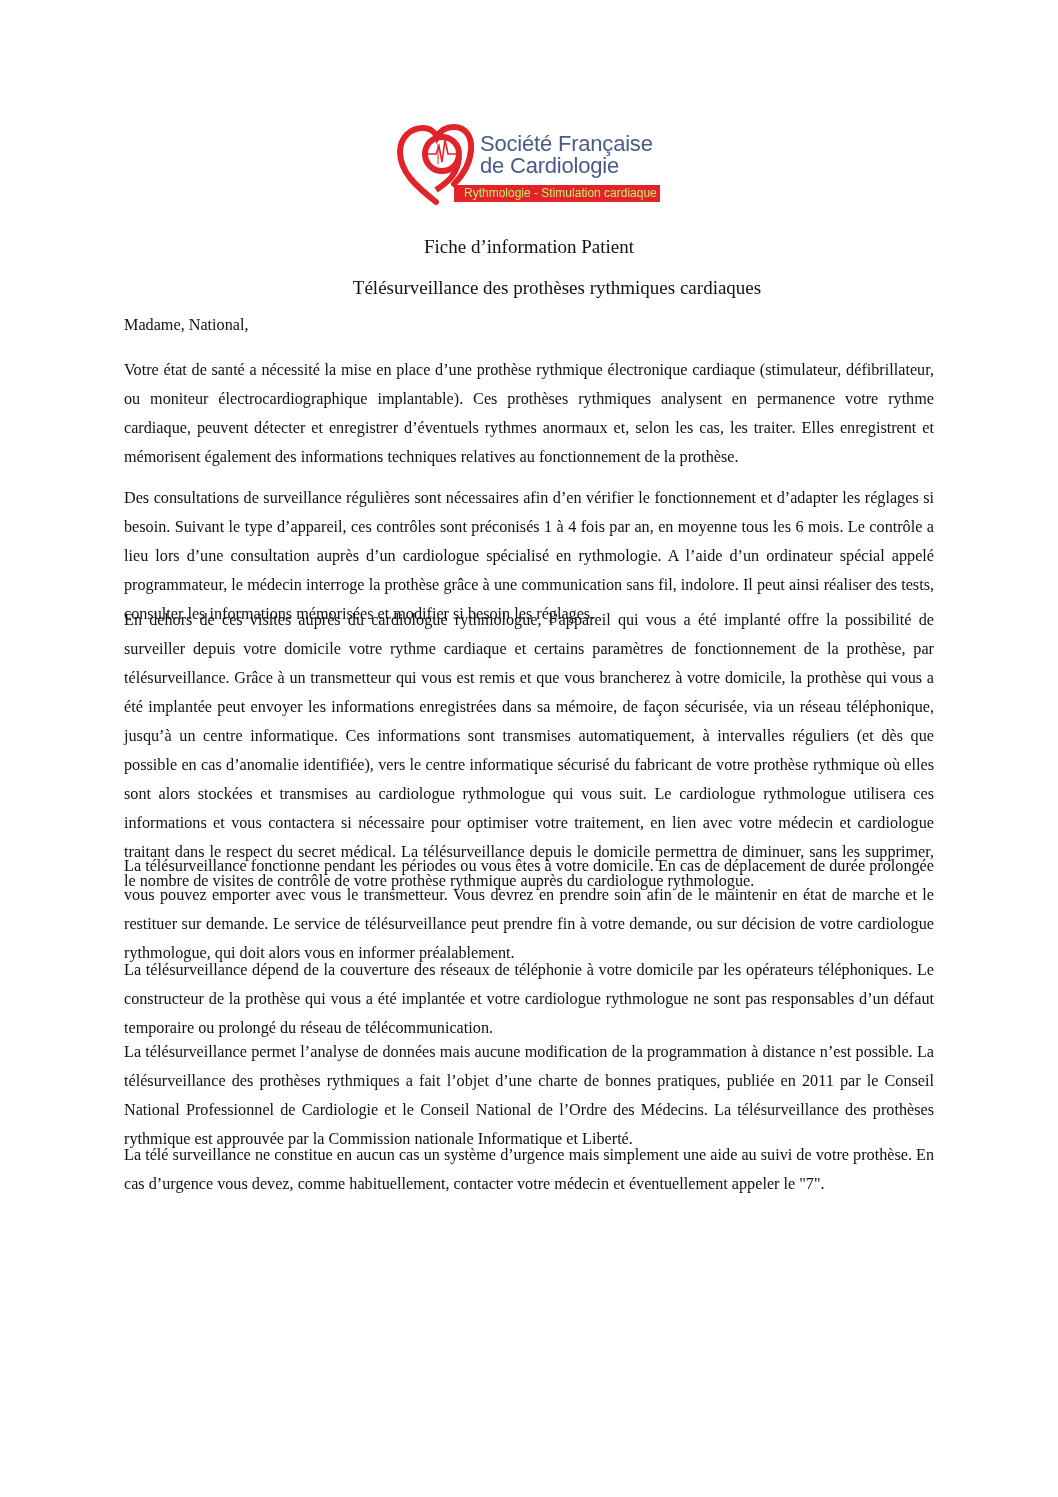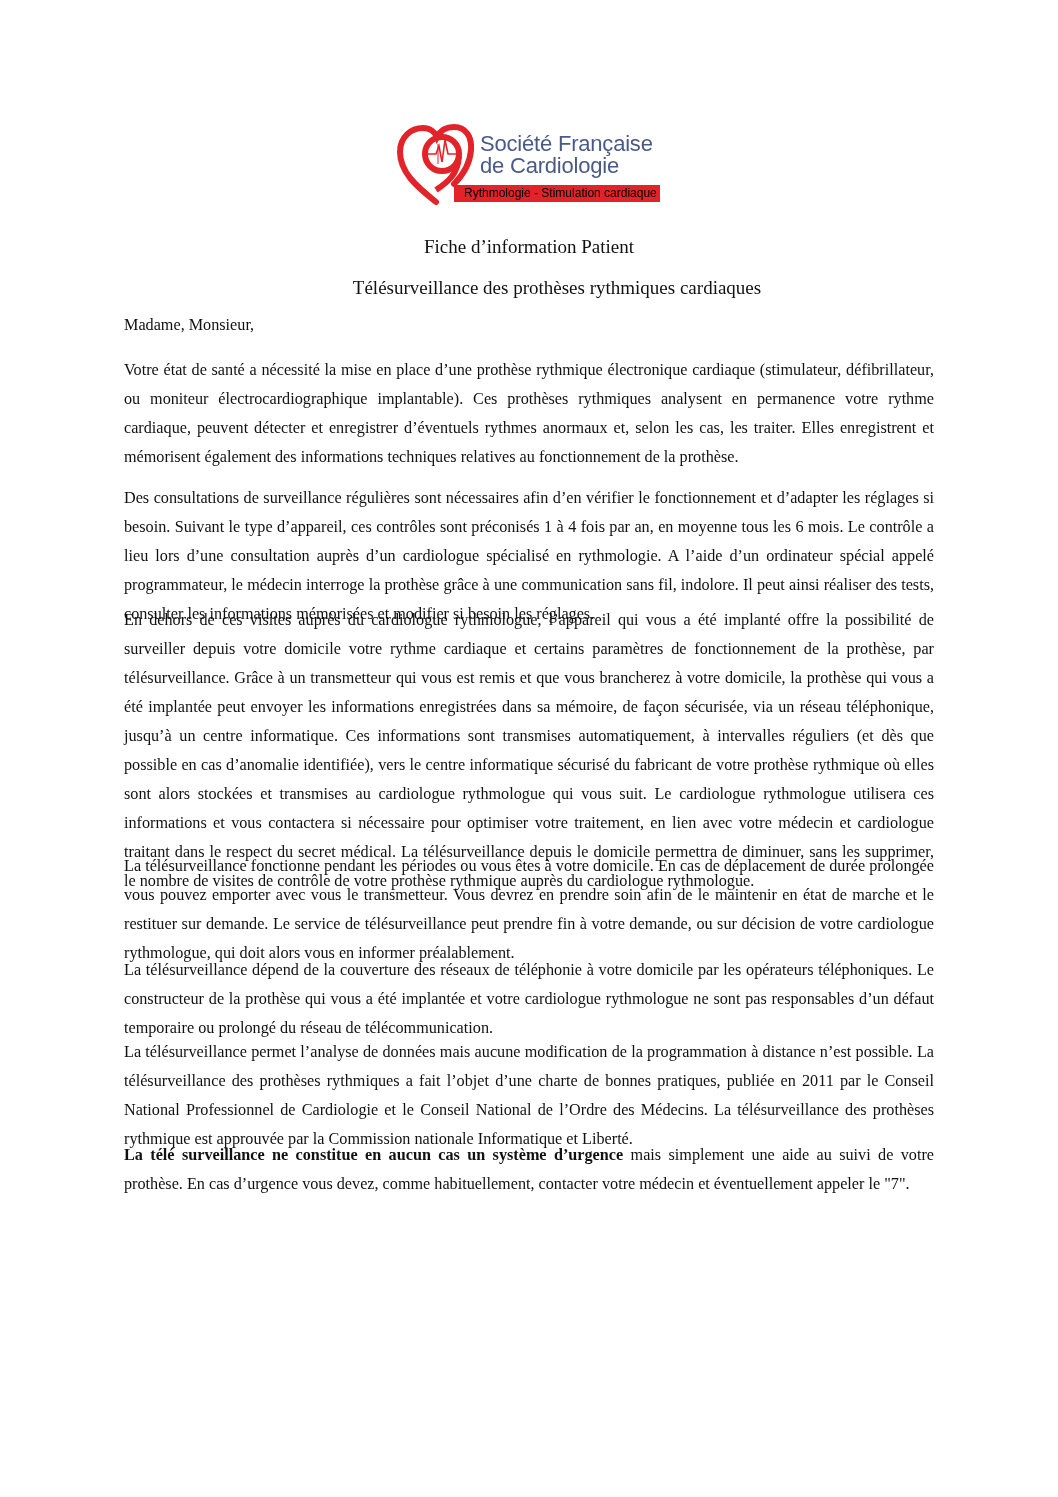--- a/index.html
+++ b/index.html
@@ -10,21 +10,21 @@
   .logo { position: absolute; left: 396px; top: 124px; width: 290px; height: 82px; }
   .logo svg.heart { position: absolute; left: 0; top: 0; width: 78px; height: 82px; }
   .logo .org-line1, .logo .org-line2 {
     position: absolute; left: 84px; font-family: "Liberation Sans", sans-serif;
     color: #4a5a86; font-size: 22px; line-height: 24px; white-space: nowrap; letter-spacing: -0.2px;
   }
   .logo .org-line1 { top: 8px; }
   .logo .org-line2 { top: 30px; }
   .logo .banner {
     position: absolute; left: 58px; top: 61px; width: 206px; height: 17px;
-    background: #e2232a; color: #000000; font-family: "Liberation Sans", sans-serif;
+    background: #e2232a; color: #bef264; font-family: "Liberation Sans", sans-serif;
     font-size: 12px; line-height: 17px; padding-left: 10px; box-sizing: border-box; white-space: nowrap;
   }
 
   .doc { font-family: "Liberation Serif", serif; color: #111; font-size: 16.2px; }
   .title {
     position: absolute; left: 0; width: 1058px; text-align: center;
     font-family: "Liberation Serif", serif; font-size: 19px; color: #111;
   }
   .title-1 { top: 228px; margin-top: 8px; }
   .title-2 { top: 277px; padding-left: 28px; }
@@ -35,21 +35,21 @@
     position: absolute; left: 124px; width: 810px; text-align: justify;
     line-height: 29px; font-size: 16.2px; margin: 0;
   }
   .p1 { top: 356px; }
   .p2 { top: 484px; }
   .p3 { top: 606px; }
   .p4 { top: 852px; }
   .p5 { top: 956px; }
   .p6 { top: 1038px; }
   .p7 { top: 1141px; }
-  .bold { font-weight: bold; }
+  .bold { font-weight: normal; }
 </style>
 </head>
 <body>
 
 <div class="page">
 
   <div class="logo">
     <svg class="heart" viewBox="0 0 78 82">
 
       <path d="M40 78 C 20 62, 4 48, 4 28 C 4 13, 15 4, 27 4 C 34 4, 39 8, 41 13 C 44 7, 50 3, 58 3 C 70 3, 76 13, 75 26 C 74 40, 66 52, 58 60" fill="none" stroke="#e2232a" stroke-width="6" stroke-linecap="round"></path>
@@ -62,21 +62,21 @@
     </svg>
     <div class="org-line1">Société Française</div>
     <div class="org-line2">de Cardiologie</div>
     <div class="banner">Rythmologie - Stimulation cardiaque</div>
   </div>
 
   <div class="doc">
     <div class="title title-1">Fiche d’information Patient</div>
     <div class="title title-2">Télésurveillance des prothèses rythmiques cardiaques</div>
 
-    <div class="salutation">Madame, Monsieur,</div>
+    <div class="salutation">Madame, National,</div>
 
     <p class="para p1">Votre état de santé a nécessité la mise en place d’une prothèse rythmique électronique cardiaque (stimulateur, défibrillateur, ou moniteur électrocardiographique implantable). Ces prothèses rythmiques analysent en permanence votre rythme cardiaque, peuvent détecter et enregistrer d’éventuels rythmes anormaux et, selon les cas, les traiter. Elles enregistrent et mémorisent également des informations techniques relatives au fonctionnement de la prothèse.</p>
     <p class="para p2">Des consultations de surveillance régulières sont nécessaires afin d’en vérifier le fonctionnement et d’adapter les réglages si besoin. Suivant le type d’appareil, ces contrôles sont préconisés 1 à 4 fois par an, en moyenne tous les 6 mois. Le contrôle a lieu lors d’une consultation auprès d’un cardiologue spécialisé en rythmologie. A l’aide d’un ordinateur spécial appelé programmateur, le médecin interroge la prothèse grâce à une communication sans fil, indolore. Il peut ainsi réaliser des tests, consulter les informations mémorisées et modifier si besoin les réglages.</p>
     <p class="para p3">En dehors de ces  visites auprès du cardiologue rythmologue, l’appareil qui vous a été implanté offre la possibilité de surveiller depuis votre domicile votre rythme cardiaque et certains paramètres de  fonctionnement de la prothèse, par télésurveillance. Grâce à un transmetteur qui vous est remis et que vous brancherez à votre domicile, la prothèse qui vous a été implantée peut envoyer les informations enregistrées dans sa mémoire, de façon sécurisée, via un réseau téléphonique, jusqu’à un centre informatique. Ces informations sont transmises automatiquement, à intervalles réguliers (et dès que possible en cas d’anomalie identifiée), vers le centre informatique sécurisé du fabricant de votre prothèse rythmique où elles sont alors stockées et transmises au cardiologue rythmologue qui vous suit. Le cardiologue rythmologue utilisera ces informations et vous contactera si nécessaire pour optimiser votre traitement, en lien avec votre médecin et cardiologue traitant dans le respect du secret médical. La télésurveillance depuis le domicile permettra de diminuer, sans les supprimer, le nombre de visites de contrôle de votre prothèse rythmique auprès du cardiologue rythmologue.</p>
     <p class="para p4">La télésurveillance fonctionne pendant les périodes ou vous êtes à votre domicile. En cas de déplacement de durée prolongée vous pouvez emporter avec vous le transmetteur. Vous devrez en prendre soin afin de le maintenir en état de marche et le restituer sur demande. Le service de télésurveillance peut prendre fin à votre demande, ou sur décision de votre cardiologue rythmologue, qui doit alors vous en informer préalablement.</p>
     <p class="para p5">La télésurveillance dépend de la couverture des réseaux de téléphonie à votre domicile par les opérateurs téléphoniques. Le constructeur de la prothèse qui vous a été implantée et votre cardiologue rythmologue ne sont pas responsables d’un défaut temporaire ou prolongé du réseau de télécommunication.</p>
     <p class="para p6">La télésurveillance permet l’analyse de données mais aucune modification de la programmation à distance n’est possible. La télésurveillance des prothèses rythmiques a fait l’objet d’une charte de bonnes pratiques, publiée en 2011 par le Conseil National Professionnel de Cardiologie et le Conseil National de l’Ordre des Médecins. La télésurveillance des prothèses rythmique est  approuvée par la Commission nationale Informatique et Liberté.</p>
     <p class="para p7"><span class="bold">La télé surveillance ne constitue en aucun cas un système d’urgence</span><span> mais simplement une aide au suivi de votre prothèse. En cas d’urgence vous devez, comme habituellement, contacter votre médecin et éventuellement appeler le "7".</span></p>
   </div>
 </div>

